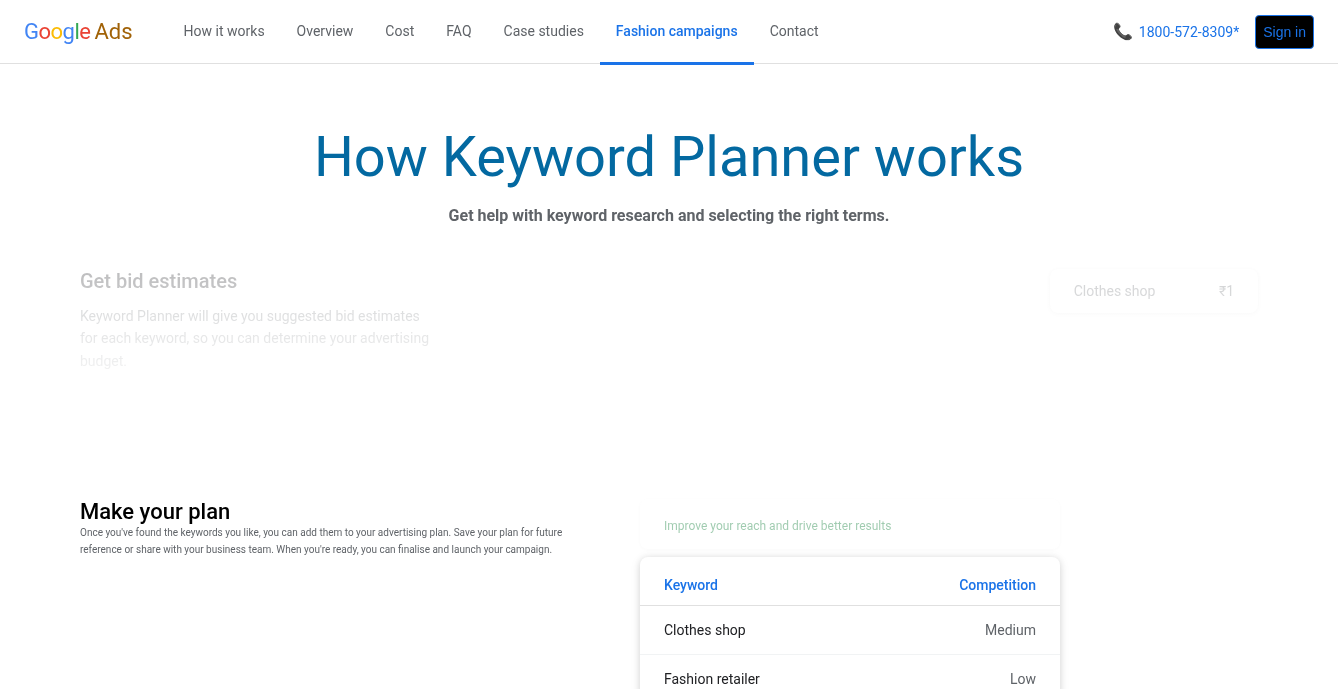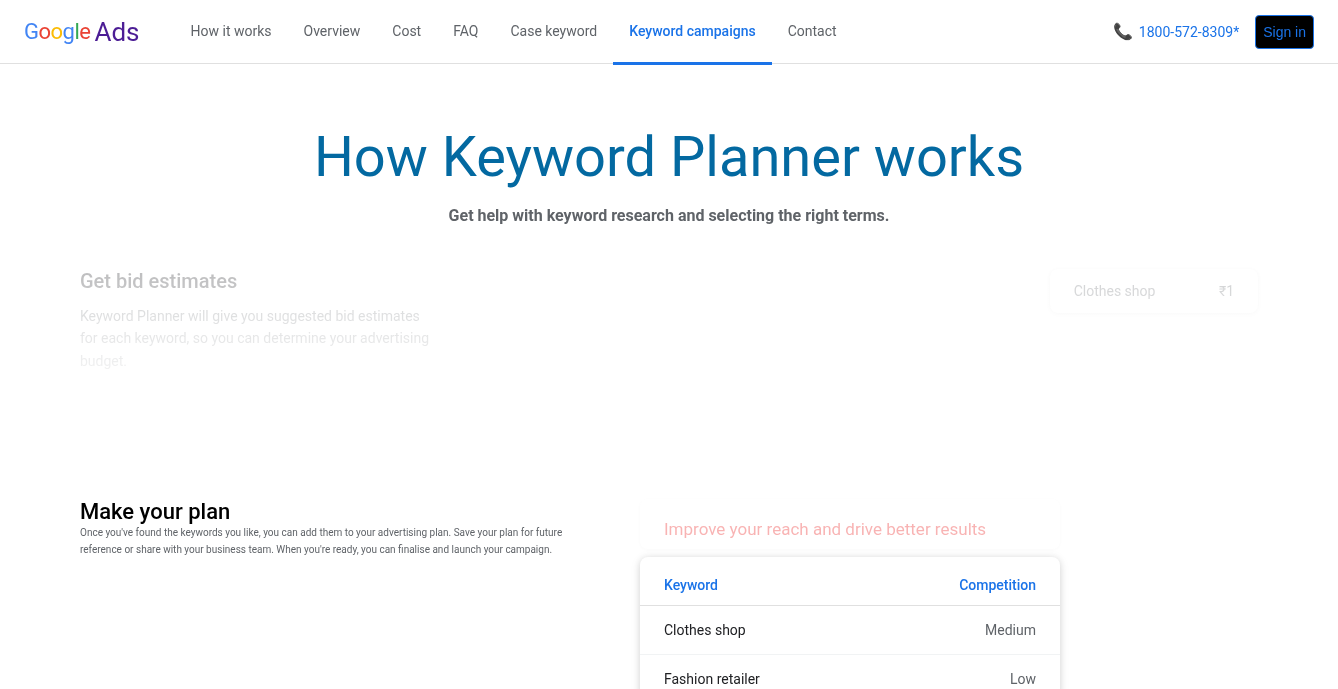--- a/index.html
+++ b/index.html
@@ -41,22 +41,22 @@
       letter-spacing: -0.5px;
     }
 
     .logo-g { color: #4285F4; }
     .logo-o1 { color: #EA4335; }
     .logo-o2 { color: #FBBC05; }
     .logo-gl { color: #4285F4; }
     .logo-e { color: #34A853; }
 
     .logo-ads {
-      font-size: 26px;
-      color: #4c1d95;
+      font-size: 22px;
+      color: #a16207;
       font-weight: 400;
     }
 
     nav {
       display: flex;
       align-items: center;
       gap: 0;
       flex: 1;
     }
 
@@ -241,22 +241,22 @@
       <span class="logo-g">G</span><span class="logo-o1">o</span><span class="logo-o2">o</span><span class="logo-gl">g</span><span class="logo-e">l</span><span class="logo-o1">e</span>
     </span>
     <span class="logo-ads">Ads</span>
   </div>
 
   <nav>
     <a class="nav-item">How it works</a>
     <a class="nav-item">Overview</a>
     <a class="nav-item">Cost</a>
     <a class="nav-item">FAQ</a>
-    <a class="nav-item">Case keyword</a>
-    <a class="nav-item active">Keyword campaigns</a>
+    <a class="nav-item">Case studies</a>
+    <a class="nav-item active">Fashion campaigns</a>
     <a class="nav-item">Contact</a>
   </nav>
 
   <div class="header-right">
     <a class="phone-link">
       <span class="phone-icon">📞</span>
       <span>1800-572-8309*</span>
     </a>
     <button class="signin-btn">Sign in</button>
   </div>
@@ -286,21 +286,21 @@
 
   <div class="two-col-section" style="margin-top: 40px;">
     <div class="left-col">
       <h2 class="section-heading">Make your plan</h2>
       <p class="section-body">Once you've found the keywords you like, you can add them to your advertising plan. Save your plan for future reference or share with your business team. When you're ready, you can finalise and launch your campaign.</p>
     </div>
 
     <div class="right-col">
 
       <div style="background: rgba(255,255,255,0.6); border-radius: 8px; box-shadow: 0 1px 4px rgba(0,0,0,0.06); padding: 10px 0; margin-bottom: 8px; opacity: 0.4; overflow: hidden; height: 50px;">
-        <div style="display: flex; justify-content: space-between; padding: 10px 24px; font-size: 17px; color: #ef4444;">
+        <div style="display: flex; justify-content: space-between; padding: 10px 24px; font-size: 12px; color: #15803d;">
           <span>Improve your reach and drive better results</span>
         </div>
       </div>
 
       <div class="keyword-card">
         <div class="keyword-card-header">
           <span class="keyword-col-header">Keyword</span>
           <span class="keyword-col-header">Competition</span>
         </div>
 

